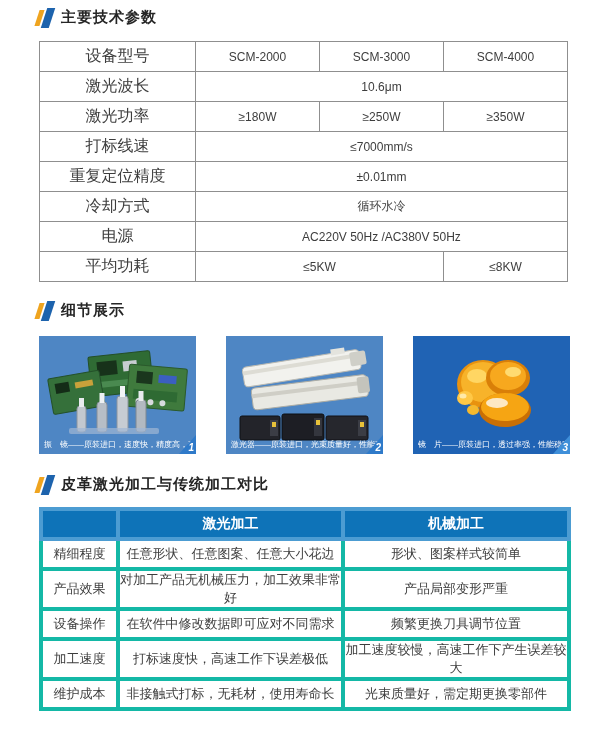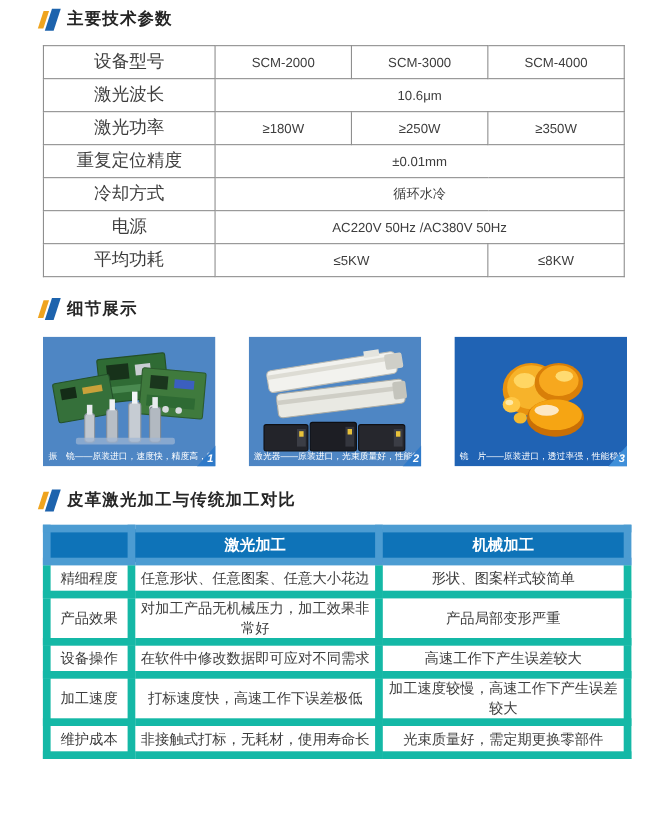--- a/index.html
+++ b/index.html
@@ -61,21 +61,21 @@
     color: #ffffff; font-size: 10px; font-style: italic; font-weight: bold;
   }
 
   
   .compare-heading { margin-top: 21px; }
   table.compare {
     margin: 12px 0 0 39px; width: 528px;
     border-collapse: collapse; table-layout: fixed;
   }
   table.compare th, table.compare td {
-    border: 7px solid #14b8a6; height: 30px;
+    border: 4px solid #14b8a6; height: 30px;
     text-align: center; vertical-align: middle;
   }
   table.compare th {
     background: #0e73b8; color: #ffffff;
     font-size: 14px; font-weight: bold;
     border-color: #4c9cd2;
   }
   table.compare td { font-size: 13px; color: #3d3d3d; }
   table.compare td.rowlabel { font-size: 13px; }
 </style>
@@ -106,20 +106,24 @@
     </tr>
     <tr>
       <td>激光波长</td>
       <td class="val" colspan="3">10.6μm</td>
     </tr>
     <tr>
       <td>激光功率</td>
       <td class="val">≥180W</td>
       <td class="val">≥250W</td>
       <td class="val">≥350W</td>
+    </tr>
+    <tr>
+      <td>打标线速</td>
+      <td class="val" colspan="3">≤7000mm/s</td>
     </tr>
     <tr>
       <td>重复定位精度</td>
       <td class="val" colspan="3">±0.01mm</td>
     </tr>
     <tr>
       <td>冷却方式</td>
       <td class="val" colspan="3">循环水冷</td>
     </tr>
     <tr>
@@ -266,21 +270,21 @@
       <td>形状、图案样式较简单</td>
     </tr>
     <tr>
       <td class="rowlabel">产品效果</td>
       <td>对加工产品无机械压力，加工效果非常好</td>
       <td>产品局部变形严重</td>
     </tr>
     <tr>
       <td class="rowlabel">设备操作</td>
       <td>在软件中修改数据即可应对不同需求</td>
-      <td>高速工作下产生误差较大</td>
+      <td>频繁更换刀具调节位置</td>
     </tr>
     <tr>
       <td class="rowlabel">加工速度</td>
       <td>打标速度快，高速工作下误差极低</td>
       <td>加工速度较慢，高速工作下产生误差较大</td>
     </tr>
     <tr>
       <td class="rowlabel">维护成本</td>
       <td>非接触式打标，无耗材，使用寿命长</td>
       <td>光束质量好，需定期更换零部件</td>

